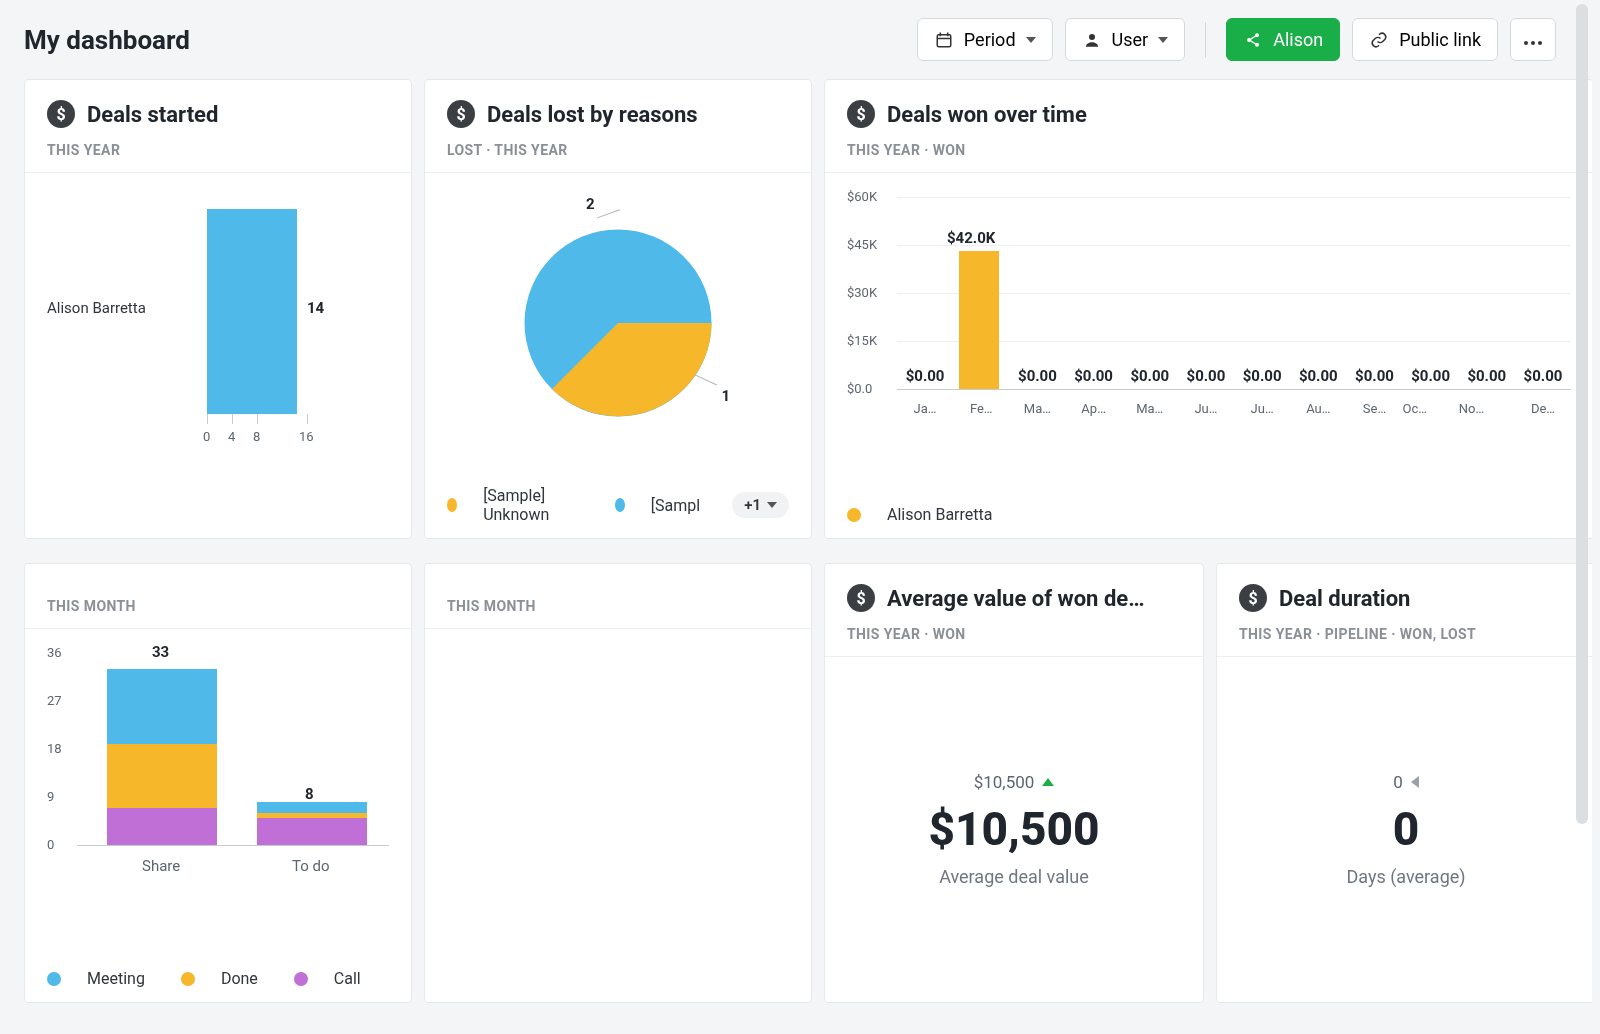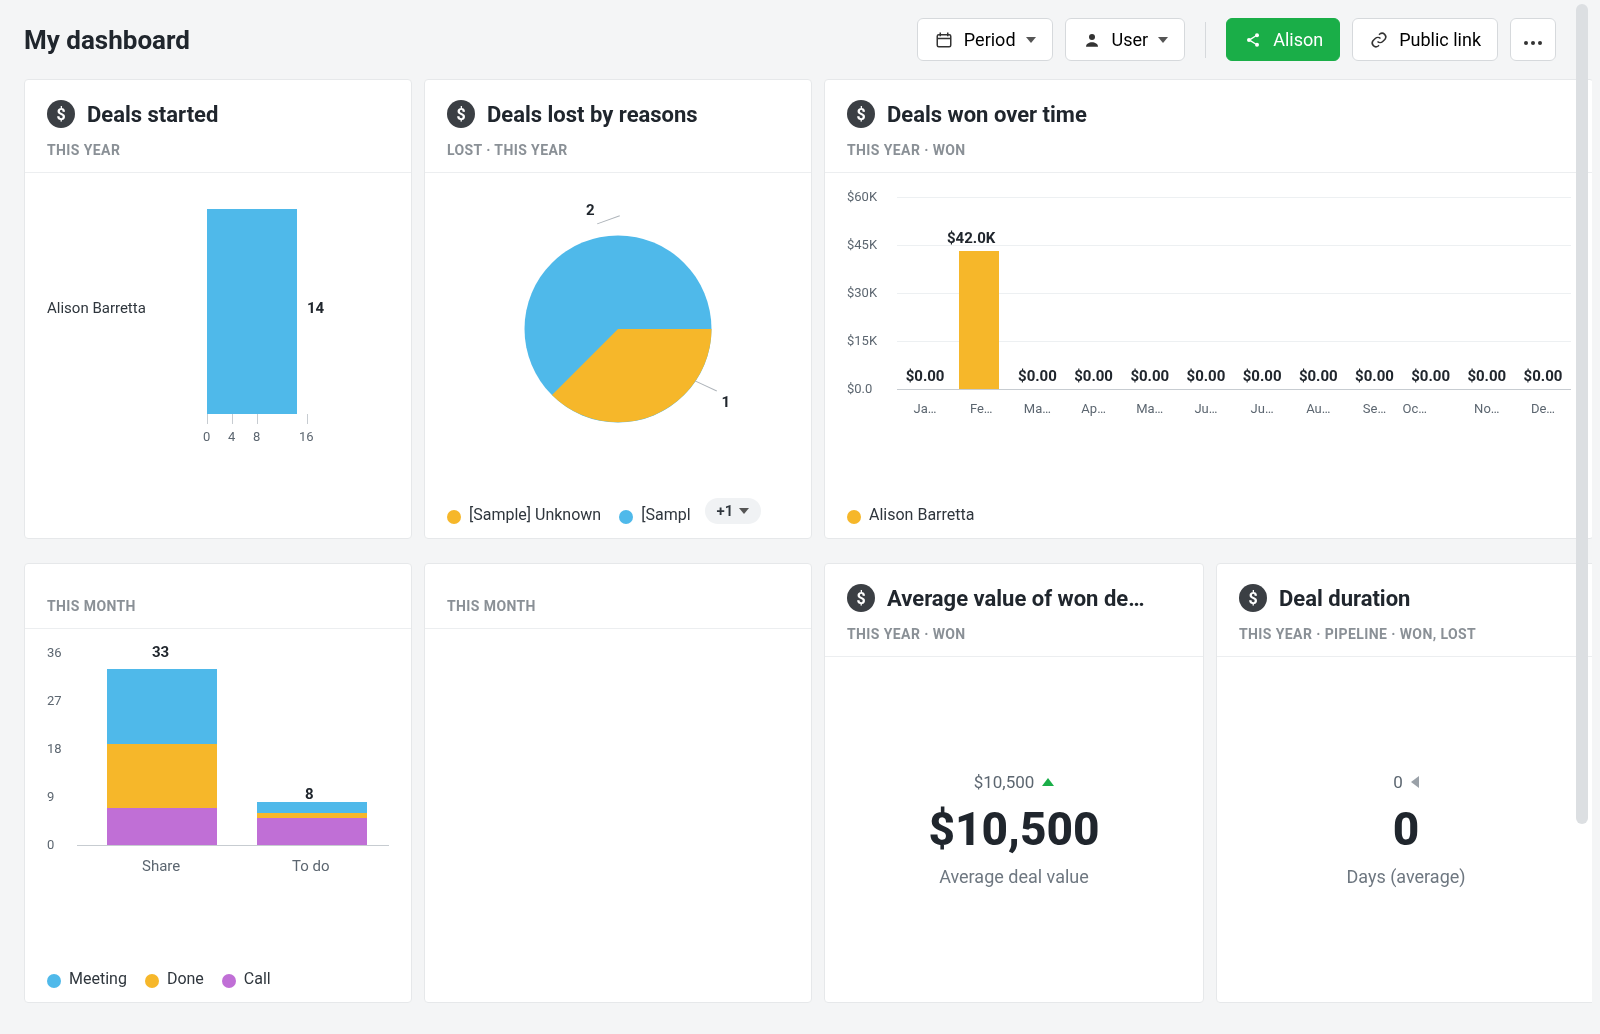--- a/index.html
+++ b/index.html
@@ -23,21 +23,21 @@
   .grid2 { display: grid; grid-template-columns: 388px 388px 380px 380px; gap: 12px; padding: 0 24px 24px 24px; }
   .card { background: #fff; border: 1px solid #e6e8ea; border-radius: 4px; display: flex; flex-direction: column; min-height: 460px; }
   .card-head { padding: 20px 22px 14px 22px; border-bottom: 1px solid #eceef0; }
   .card-title { display: flex; align-items: center; gap: 12px; font-size: 22px; font-weight: 700; }
   .title-icon { width: 28px; height: 28px; border-radius: 50%; background: #3b3f44; display:inline-flex; align-items:center; justify-content:center; color:#fff; font-size:16px; }
   .title-icon-cal { width:24px; height:24px; border:2px solid #3b3f44; border-radius:3px; position:relative; display:inline-block; }
   .title-icon-cal::before { content:""; position:absolute; top:-6px; left:4px; width:3px; height:6px; background:#3b3f44; border-radius:1px; }
   .title-icon-cal::after { content:""; position:absolute; top:-6px; right:4px; width:3px; height:6px; background:#3b3f44; border-radius:1px; }
   .card-sub { margin-top: 14px; font-size: 14px; font-weight: 700; color: #8a9096; letter-spacing: .4px; }
   .card-body { flex: 1; position: relative; padding: 16px 22px; }
-  .card-foot { padding: 14px 22px; display:flex; align-items:flex-end; gap: 8px; font-size: 16px; color:#2f363d; }
+  .card-foot { padding: 14px 22px; display:flex; align-items:center; gap: 26px; font-size: 16px; color:#2f363d; }
   .legend-dot { width: 14px; height: 14px; border-radius: 50%; display:inline-block; }
   .pill { display:inline-flex; align-items:center; gap:6px; background:#f0f2f4; border-radius: 16px; padding:4px 12px; font-size:15px; font-weight:600; }
   .tick { font-size: 13px; color:#5c6670; }
   .value-label { font-size: 15px; font-weight:700; color:#20262d; }
 
   
   .card.tall { min-height: 440px; }
 
   
   .empty { flex:1; display:flex; flex-direction:column; align-items:center; justify-content:center; gap:18px; color:#5c6670; font-size:18px; padding: 20px; text-align:center; }
@@ -230,21 +230,21 @@
             <div style="flex:1; text-align:center;" class="tick">Ja…</div>
             <div style="flex:1; text-align:center;" class="tick">Fe…</div>
             <div style="flex:1; text-align:center;" class="tick">Ma…</div>
             <div style="flex:1; text-align:center;" class="tick">Ap…</div>
             <div style="flex:1; text-align:center;" class="tick">Ma…</div>
             <div style="flex:1; text-align:center;" class="tick">Ju…</div>
             <div style="flex:1; text-align:center;" class="tick">Ju…</div>
             <div style="flex:1; text-align:center;" class="tick">Au…</div>
             <div style="flex:1; text-align:center;" class="tick">Se…</div>
             <div style="flex:1; " class="tick">Oc…</div>
-            <div style="flex:1; text-align:center;" class="tick">No…</div>
+            <div style="flex:1; " class="tick">No…</div>
             <div style="flex:1; text-align:center;" class="tick">De…</div>
           </div>
         </div>
       </div>
       <div class="card-foot">
         <span class="legend-dot" style="background:#f6b72a"></span>
         <span>Alison Barretta</span>
       </div>
     </div>
   </div>

